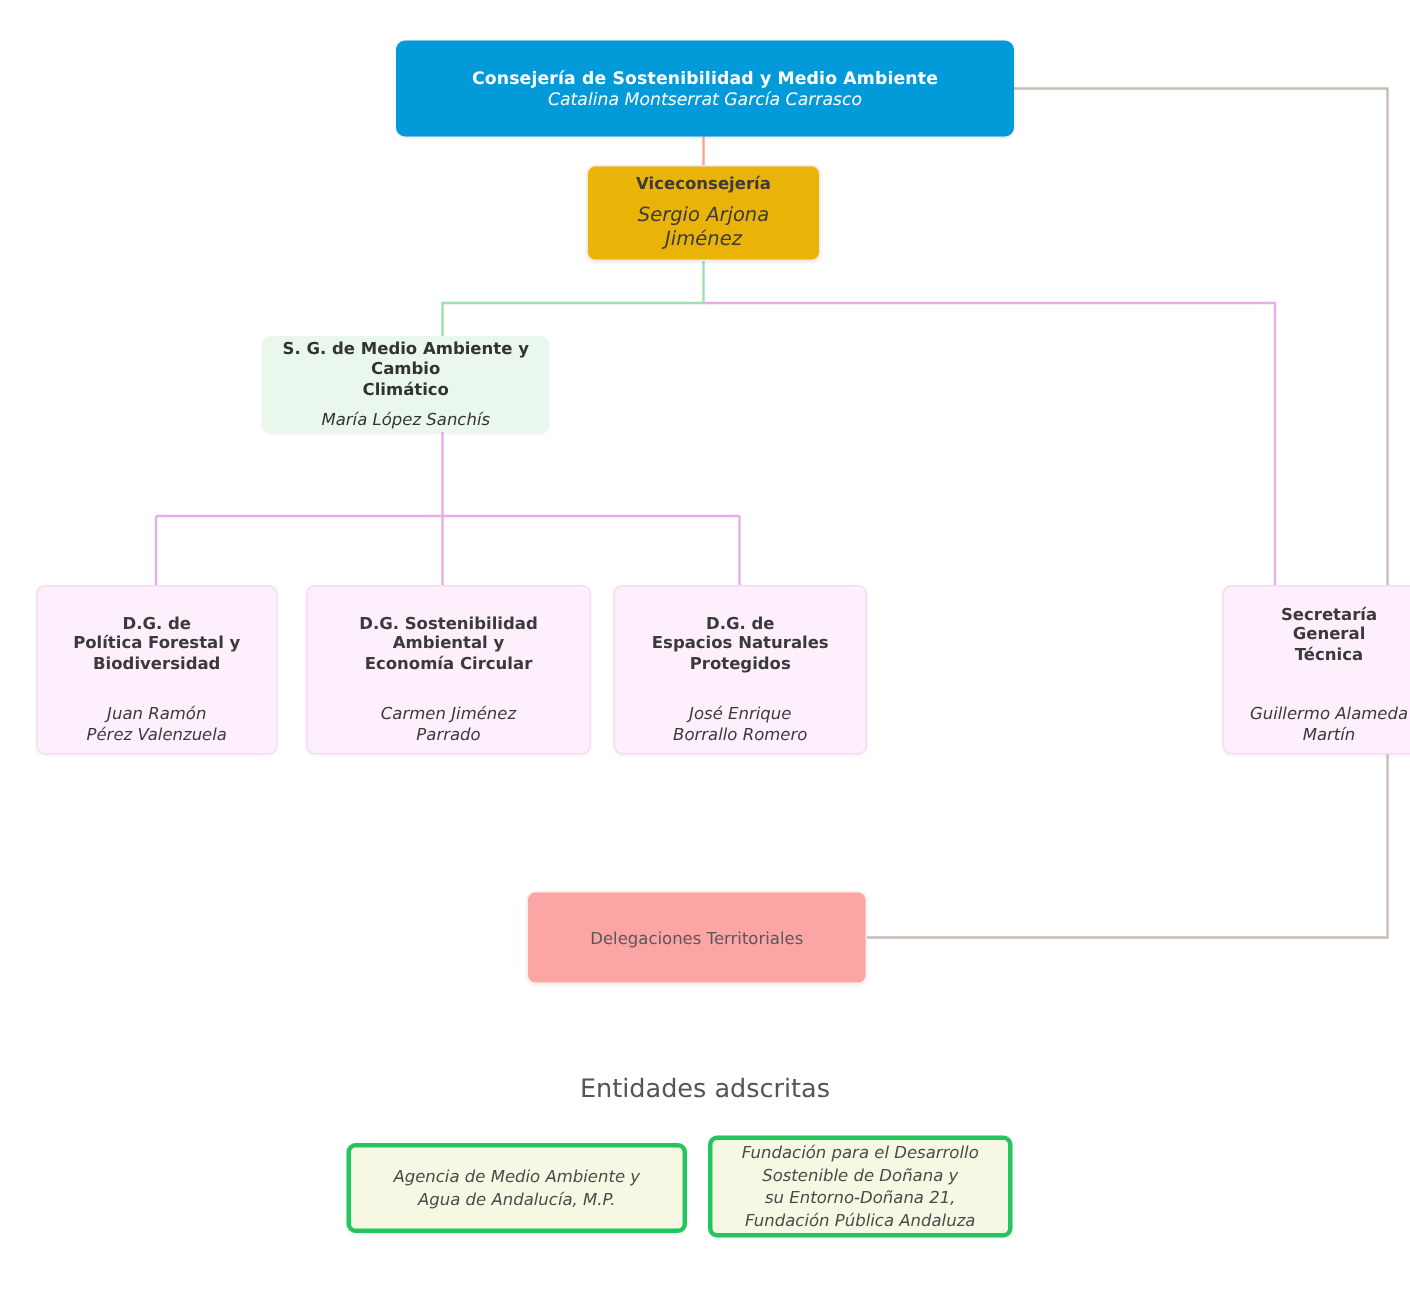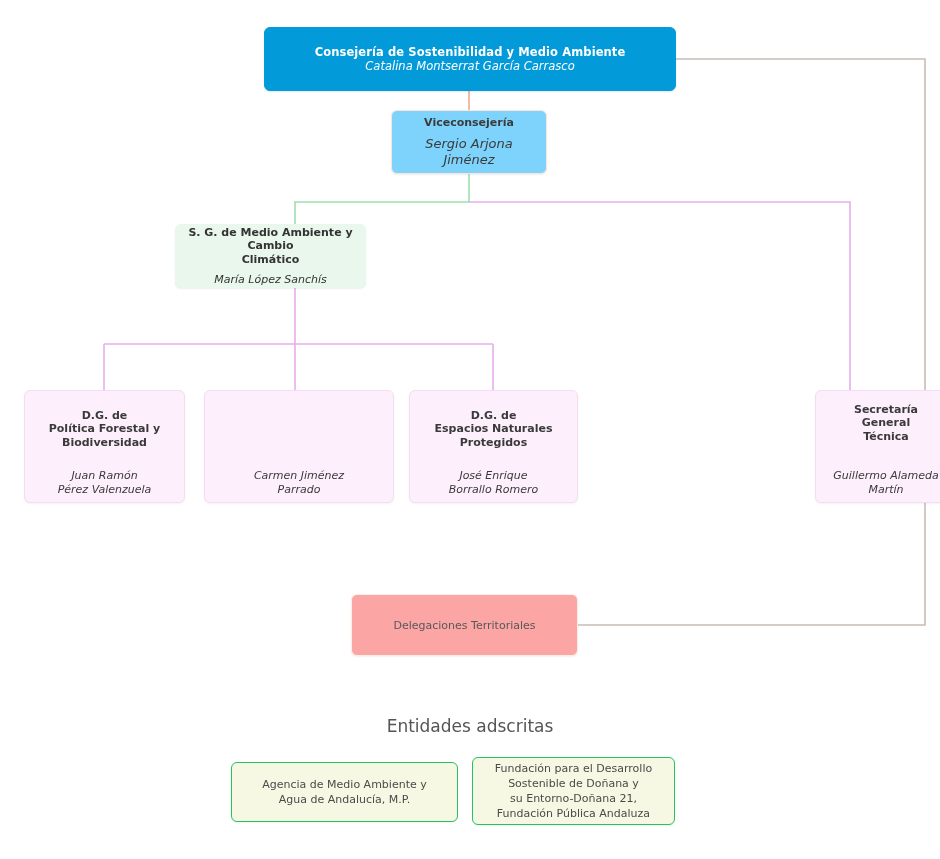--- a/index.html
+++ b/index.html
@@ -65,21 +65,21 @@
   .n-consejeria .person {
     color: #ffffff;
     font-size: 11.5px;
     margin-top: 0;
   }
 
   
   .n-vice {
     left: 391px; top: 110px;
     width: 156px; height: 64px;
-    background: #7dd3fc;
+    background: #eab308;
     border: 1px solid #fbe6dc;
     box-shadow: 0 1px 2px rgba(0,0,0,0.07);
   }
   .n-vice .title { color: #3b3b3b; font-size: 11px; }
   .n-vice .person { color: #3b3b3b; font-size: 13px; margin-top: 7px; }
 
   
   .n-sg {
     left: 175px; top: 224px;
     width: 191px; height: 64px;
@@ -125,22 +125,23 @@
     position: absolute;
     left: 0; top: 716px;
     width: 940px;
     text-align: center;
     font-size: 17px;
     color: #555555;
     z-index: 2;
   }
   .ent {
     background: #f7f8e3;
-    border: 1px solid #22c55e;
+    border: 3px solid #22c55e;
     box-shadow: 0 1px 2px rgba(0,0,0,0.06);
+    font-style: italic;
   }
   .ent .plain { color: #4a4a4a; font-size: 11px; line-height: 1.38; }
   .n-ent1 { left: 231px; top: 762px; width: 227px; height: 60px; }
   .n-ent2 { left: 472px; top: 757px; width: 203px; height: 68px; }
 </style>
 </head>
 <body>
 
 <div id="chart-root">
 
@@ -185,20 +186,25 @@
       <span>Política Forestal y</span><br>
       <span>Biodiversidad</span>
     </div>
     <div class="person">
       <span>Juan Ramón</span><br>
       <span>Pérez Valenzuela</span>
     </div>
   </div>
 
   <div class="node dg n-dg2">
+    <div class="title">
+      <span>D.G. Sostenibilidad</span><br>
+      <span>Ambiental y</span><br>
+      <span>Economía Circular</span>
+    </div>
     <div class="person">
       <span>Carmen Jiménez</span><br>
       <span>Parrado</span>
     </div>
   </div>
 
   <div class="node dg n-dg3">
     <div class="title">
       <span>D.G. de</span><br>
       <span>Espacios Naturales</span><br>

